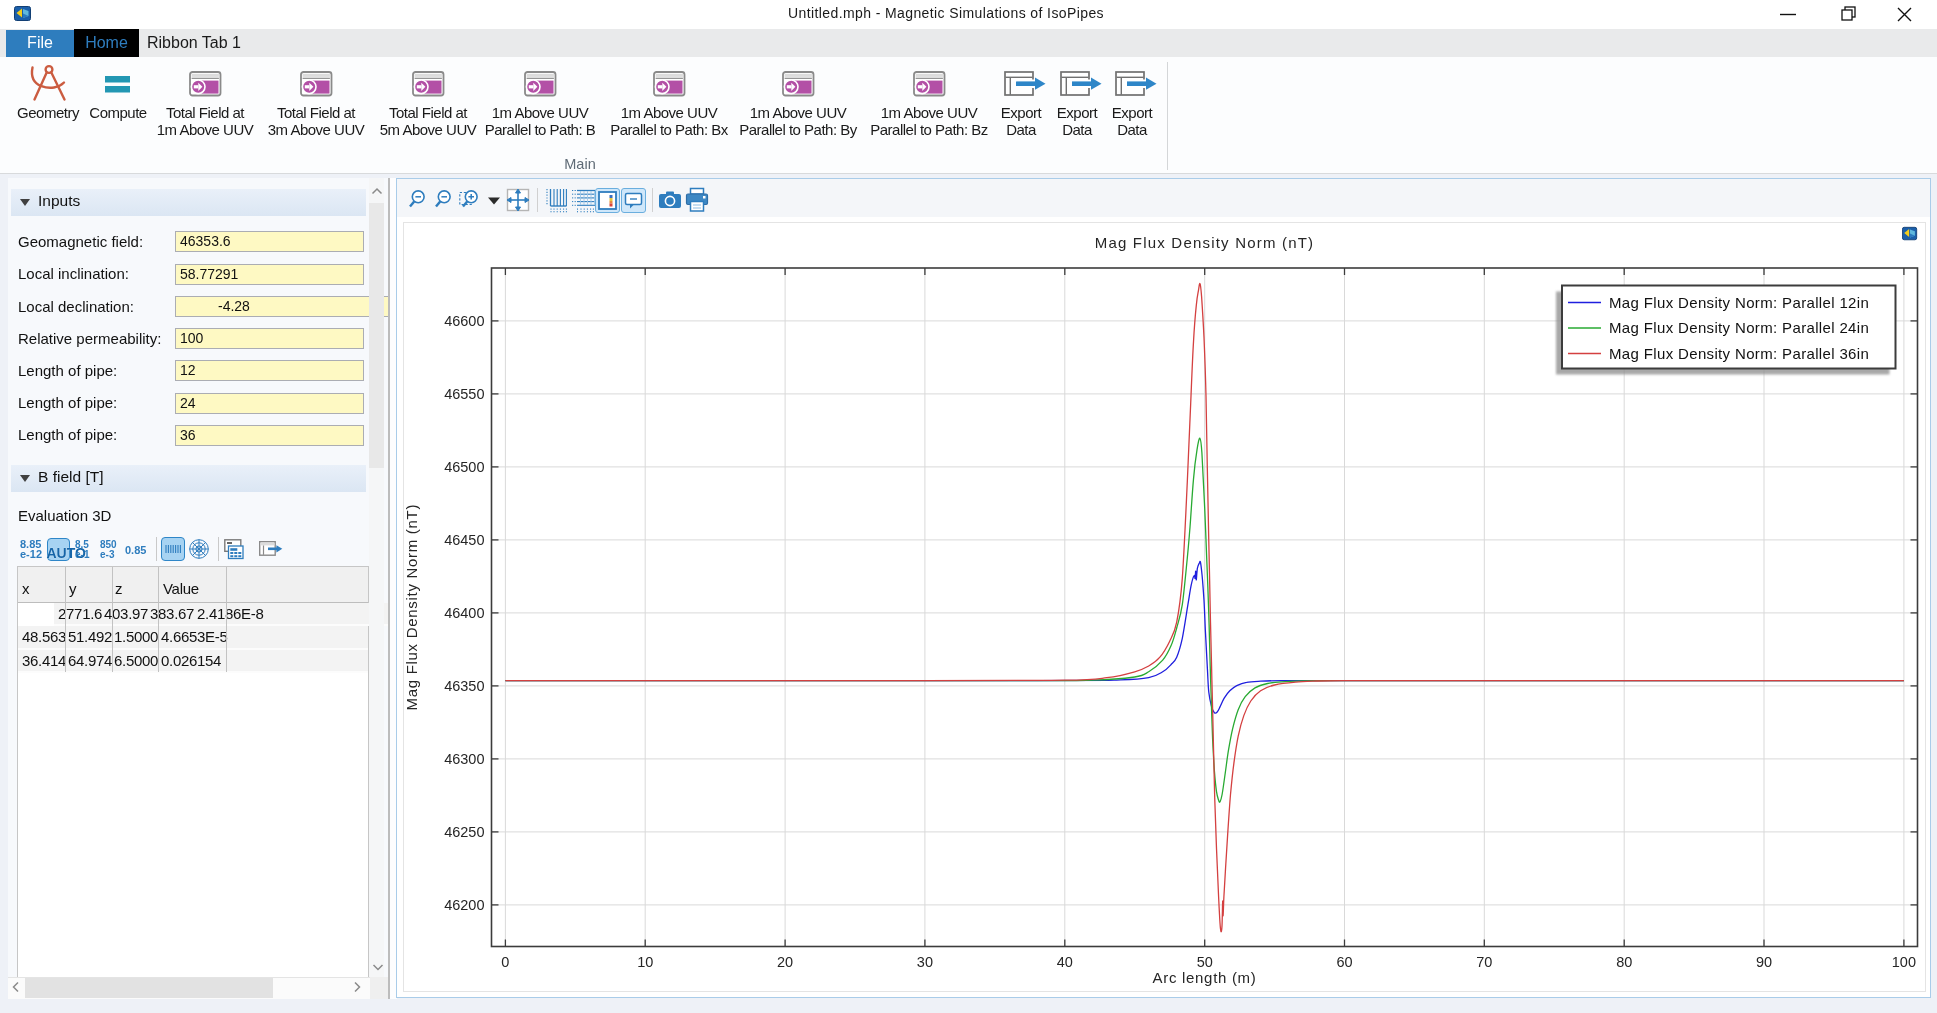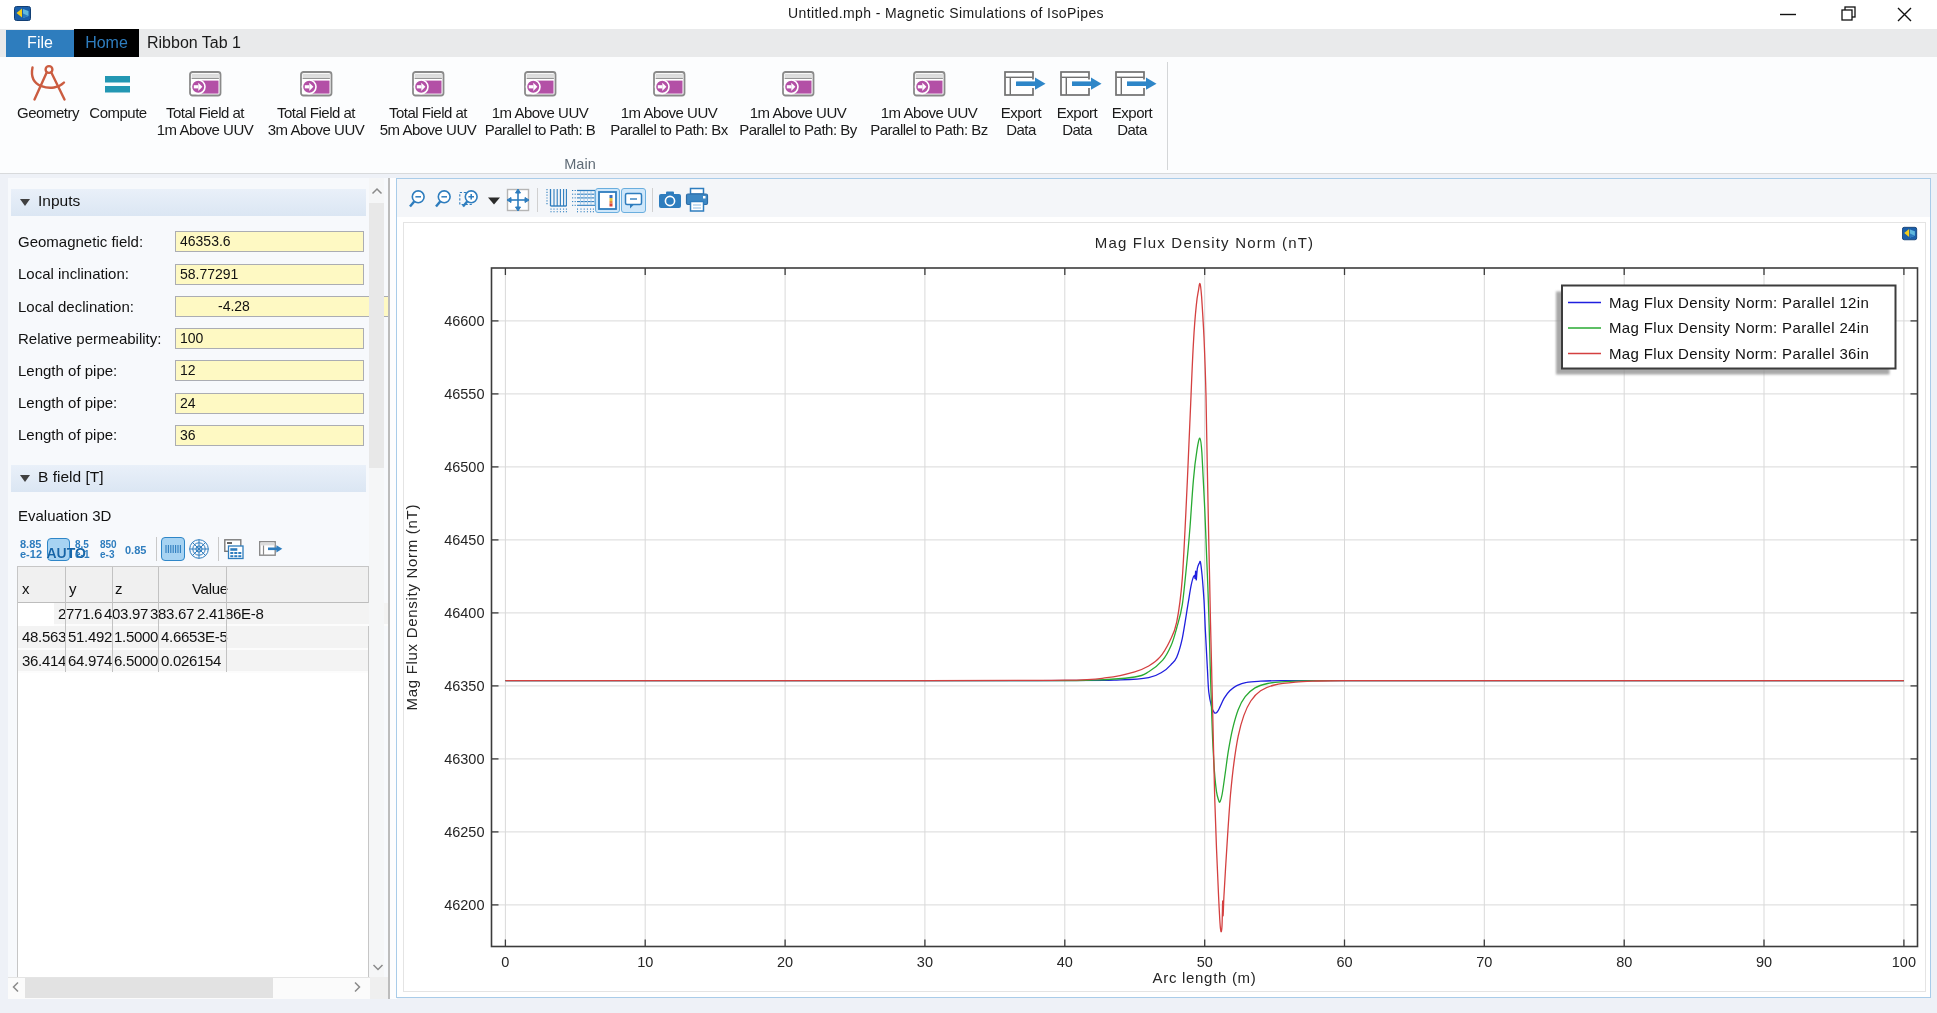--- a/index.html
+++ b/index.html
@@ -273,21 +273,21 @@
 <line x1="4.5" y1="4.5" x2="4.5" y2="13.8" stroke="#8a8a8a" stroke-width="1.2"></line>
 <path d="M9 7.8 L18 7.8" stroke="#2e7dbe" stroke-width="2.6"></path>
 <path d="M17.4 4.2 L23.3 7.8 L17.4 11.4 Z" fill="#2e7dbe"></path>
 </svg>
 
   <div class="tbl">
     <div class="thead">
       <div class="tc" style="left:4px;top:11px;">x</div>
       <div class="tc" style="left:51px;top:11px;">y</div>
       <div class="tc" style="left:97px;top:11px;">z</div>
-      <div class="tc" style="left:145px;top:11px;margin-left:29px;">Value</div>
+      <div class="tc" style="left:145px;top:11px;">Value</div>
     </div>
     <div class="trow" style="top:35.5px;margin-left:36px;">
       <div class="tc" style="left:4px;">2771.6</div>
         <div class="tc" style="left:50px;">403.97</div>
         <div class="tc" style="left:96px;">383.67</div>
         <div class="tc" style="left:143px;">2.4186E-8</div>
     </div>
     <div class="trow" style="top:59px;">
       <div class="tc" style="left:4px;">48.563</div>
         <div class="tc" style="left:50px;">51.492</div>

